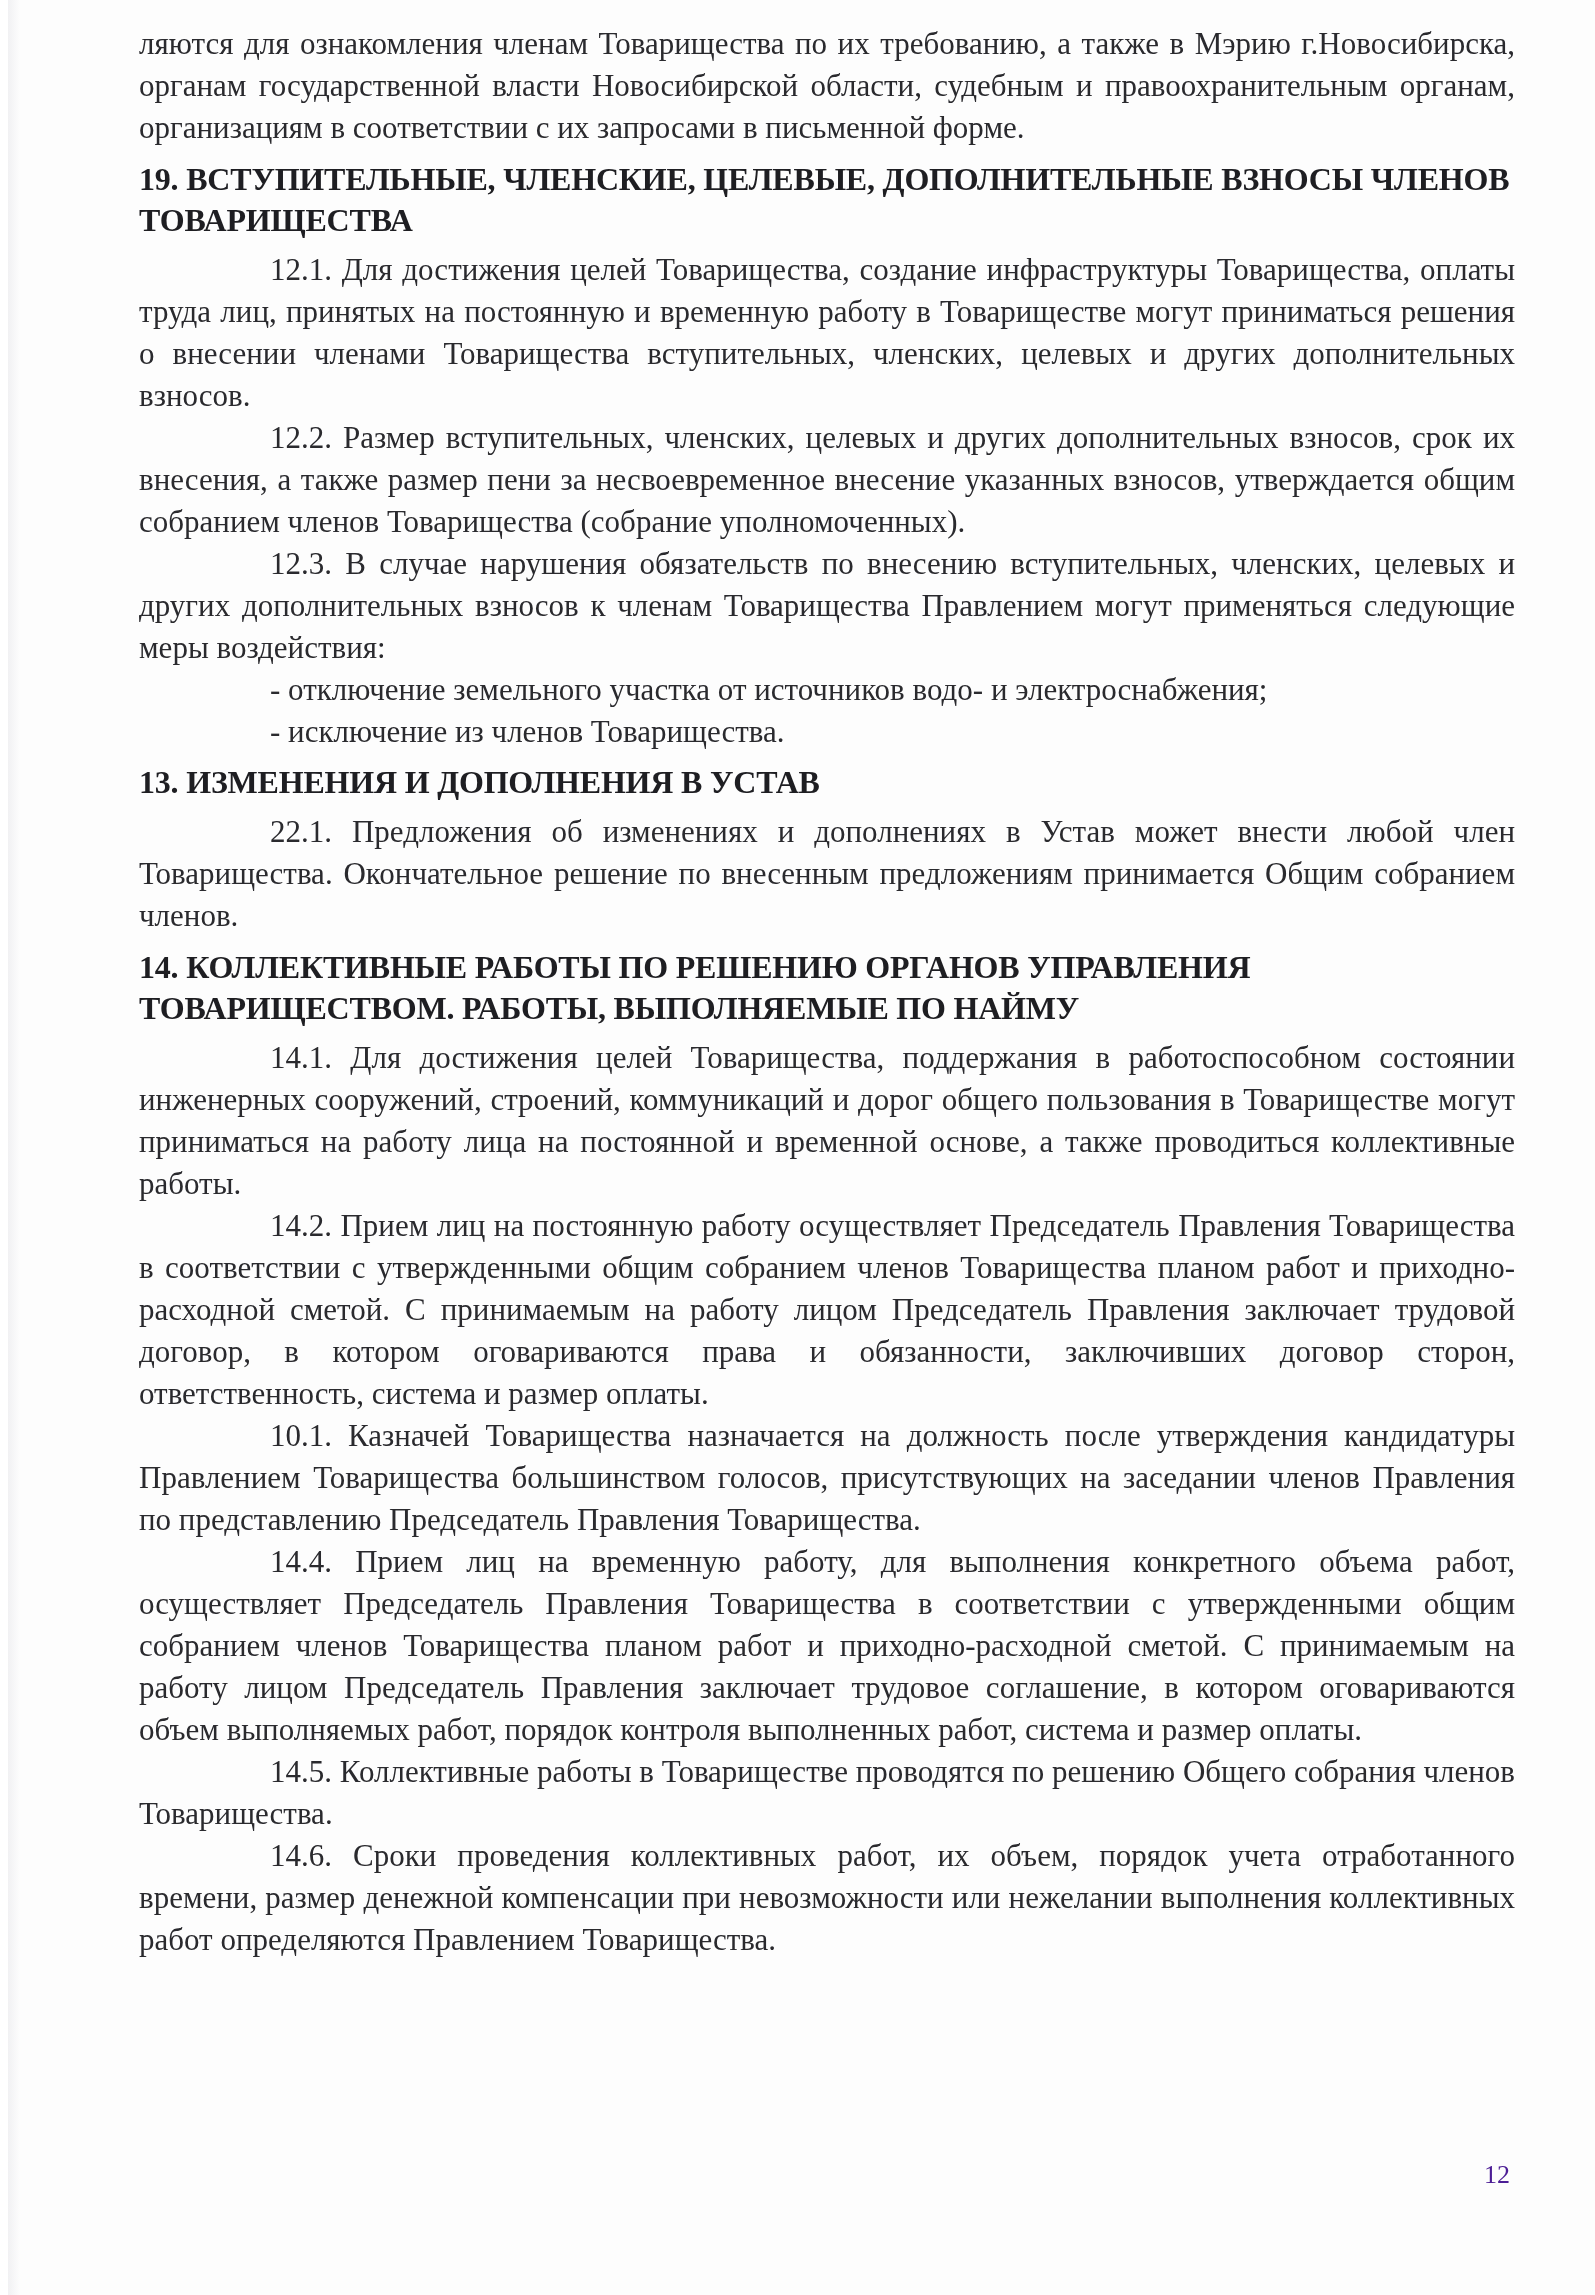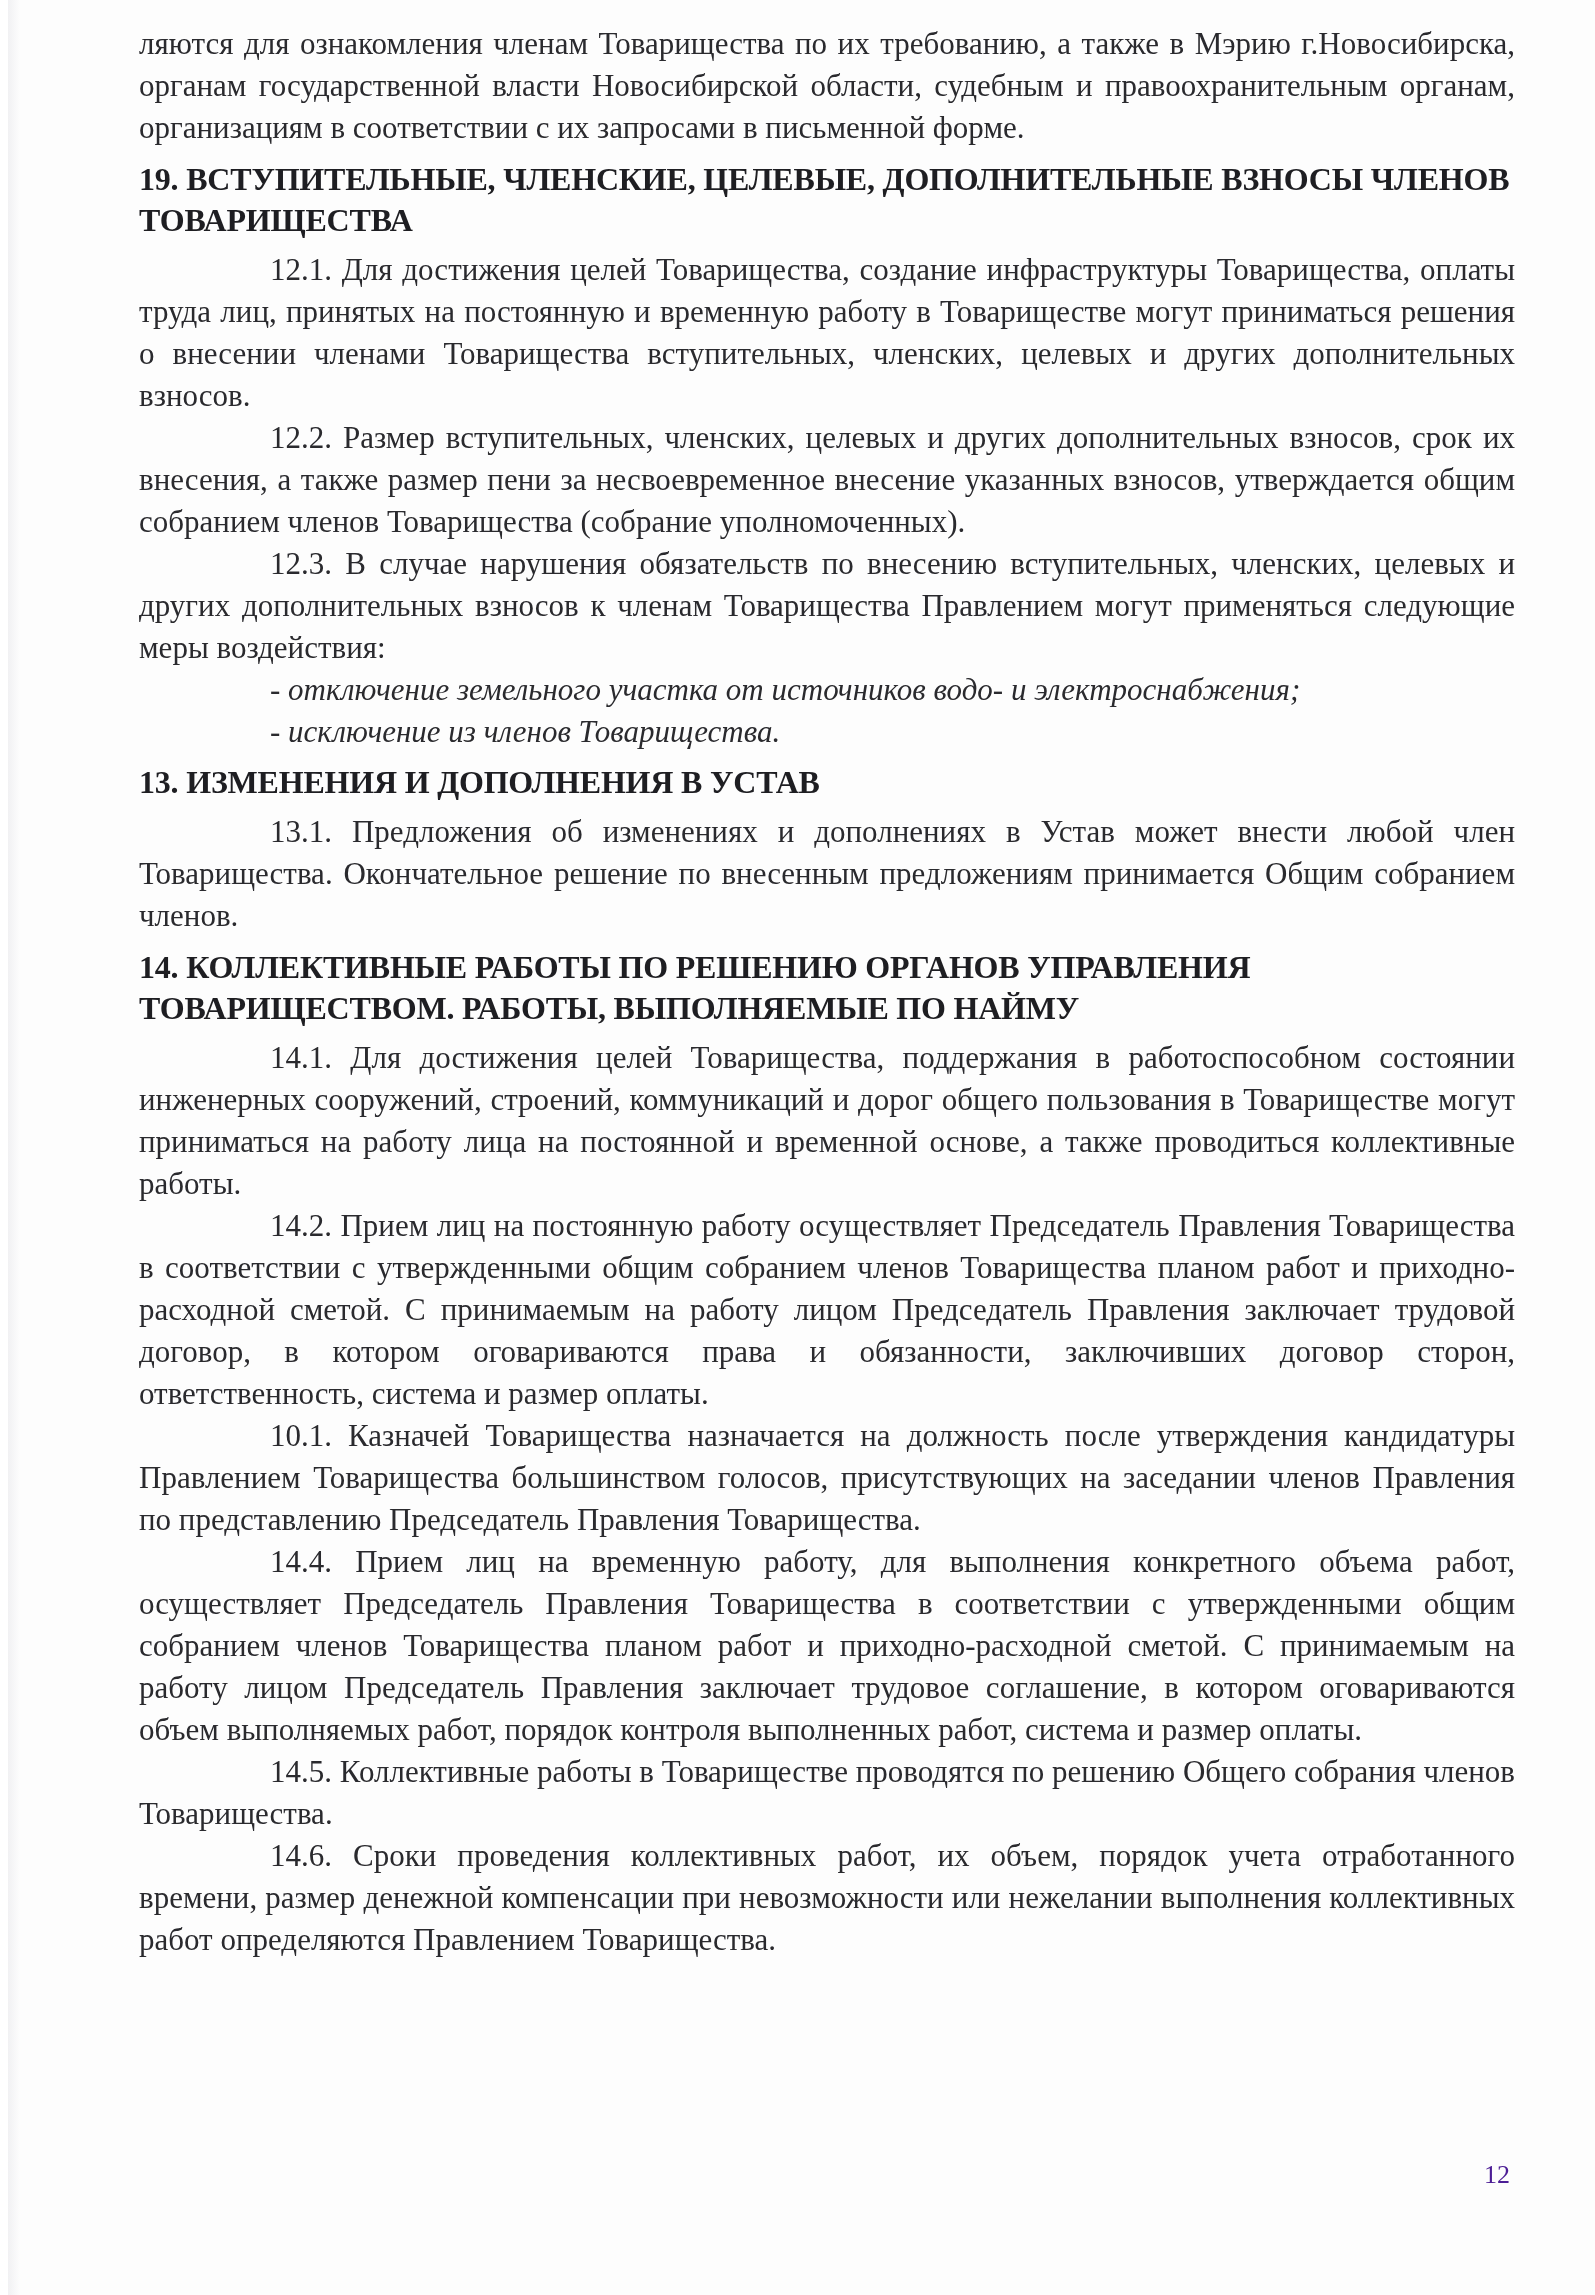--- a/index.html
+++ b/index.html
@@ -9,21 +9,21 @@
     background: #fdfdfd;
     font-family: "Liberation Serif", "DejaVu Serif", serif;
     color: #2a2a2e;
   }
   .content {
     position: absolute; left: 131px; top: 23px; width: 1376px;
     font-size: 31px; line-height: 42px;
   }
   .p { margin: 0; text-align: justify; text-align-last: left; }
   .p.indent { text-indent: 131px; }
-  .p.bullet { padding-left: 131px; text-align: center; font-style: italic; }
+  .p.bullet { padding-left: 131px; text-align: center; }
   .h {
     margin: 9.5px 0 8px 0; font-weight: bold; font-size: 32px; line-height: 41px;
     color: #1e1e22; letter-spacing: -0.2px;
   }
   .page-number {
     position: absolute; left: 1476px; top: 2160px;
     font-size: 26px; color: #4c1d95;
   }
   .scan-edge { position: absolute; left: 0; top: 0; width: 12px; height: 2295px;
     background: linear-gradient(to right, #f1f1f3, #fdfdfd); }
@@ -38,21 +38,21 @@
     <p class="p">ляются для ознакомления членам Товарищества по их требованию, а также в Мэрию г.Новосибирска, органам государственной власти Новосибирской области, судебным и правоохранительным органам, организациям в соответствии с их запросами в письменной форме.</p>
 
     <h2 class="h">19. ВСТУПИТЕЛЬНЫЕ, ЧЛЕНСКИЕ, ЦЕЛЕВЫЕ, ДОПОЛНИТЕЛЬНЫЕ ВЗНОСЫ ЧЛЕНОВ ТОВАРИЩЕСТВА</h2>
     <p class="p indent">12.1. Для достижения целей Товарищества, создание инфраструктуры Товарищества, оплаты труда лиц, принятых на постоянную и временную работу в Товариществе могут приниматься решения о внесении членами Товарищества вступительных, членских, целевых и других дополнительных взносов.</p>
     <p class="p indent">12.2. Размер вступительных, членских, целевых и других дополнительных взносов, срок их внесения, а также размер пени за несвоевременное внесение указанных взносов, утверждается общим собранием членов Товарищества (собрание уполномоченных).</p>
     <p class="p indent">12.3. В случае нарушения обязательств по внесению вступительных, членских, целевых и других дополнительных взносов к членам Товарищества Правлением могут применяться следующие меры воздействия:</p>
     <p class="p bullet">- отключение земельного участка от источников водо- и электроснабжения;</p>
     <p class="p bullet">- исключение из членов Товарищества.</p>
 
     <h2 class="h">13. ИЗМЕНЕНИЯ И ДОПОЛНЕНИЯ В УСТАВ</h2>
-    <p class="p indent">13.1. Предложения об изменениях и дополнениях в Устав может внести любой член Товарищества. Окончательное решение по внесенным предложениям принимается Общим собранием членов.</p>
+    <p class="p indent">22.1. Предложения об изменениях и дополнениях в Устав может внести любой член Товарищества. Окончательное решение по внесенным предложениям принимается Общим собранием членов.</p>
 
     <h2 class="h">14. КОЛЛЕКТИВНЫЕ РАБОТЫ ПО РЕШЕНИЮ ОРГАНОВ УПРАВЛЕНИЯ ТОВАРИЩЕСТВОМ. РАБОТЫ, ВЫПОЛНЯЕМЫЕ ПО НАЙМУ</h2>
     <p class="p indent">14.1. Для достижения целей Товарищества, поддержания в работоспособном состоянии инженерных сооружений, строений, коммуникаций и дорог общего пользования в Товариществе могут приниматься на работу лица на постоянной и временной основе, а также проводиться коллективные работы.</p>
     <p class="p indent">14.2. Прием лиц на постоянную работу осуществляет Председатель Правления Товарищества в соответствии с утвержденными общим собранием членов Товарищества планом работ и приходно-расходной сметой. С принимаемым на работу лицом Председатель Правления заключает трудовой договор, в котором оговариваются права и обязанности, заключивших договор сторон, ответственность, система и размер оплаты.</p>
     <p class="p indent">10.1. Казначей Товарищества назначается на должность после утверждения кандидатуры Правлением Товарищества большинством голосов, присутствующих на заседании членов Правления по представлению Председатель Правления Товарищества.</p>
     <p class="p indent">14.4. Прием лиц на временную работу, для выполнения конкретного объема работ, осуществляет Председатель Правления Товарищества в соответствии с утвержденными общим собранием членов Товарищества планом работ и приходно-расходной сметой. С принимаемым на работу лицом Председатель Правления заключает трудовое соглашение, в котором оговариваются объем выполняемых работ, порядок контроля выполненных работ, система и размер оплаты.</p>
     <p class="p indent">14.5. Коллективные работы в Товариществе проводятся по решению Общего собрания членов Товарищества.</p>
     <p class="p indent">14.6. Сроки проведения коллективных работ, их объем, порядок учета отработанного времени, размер денежной компенсации при невозможности или нежелании выполнения коллективных работ определяются Правлением Товарищества.</p>
   </div>
 

